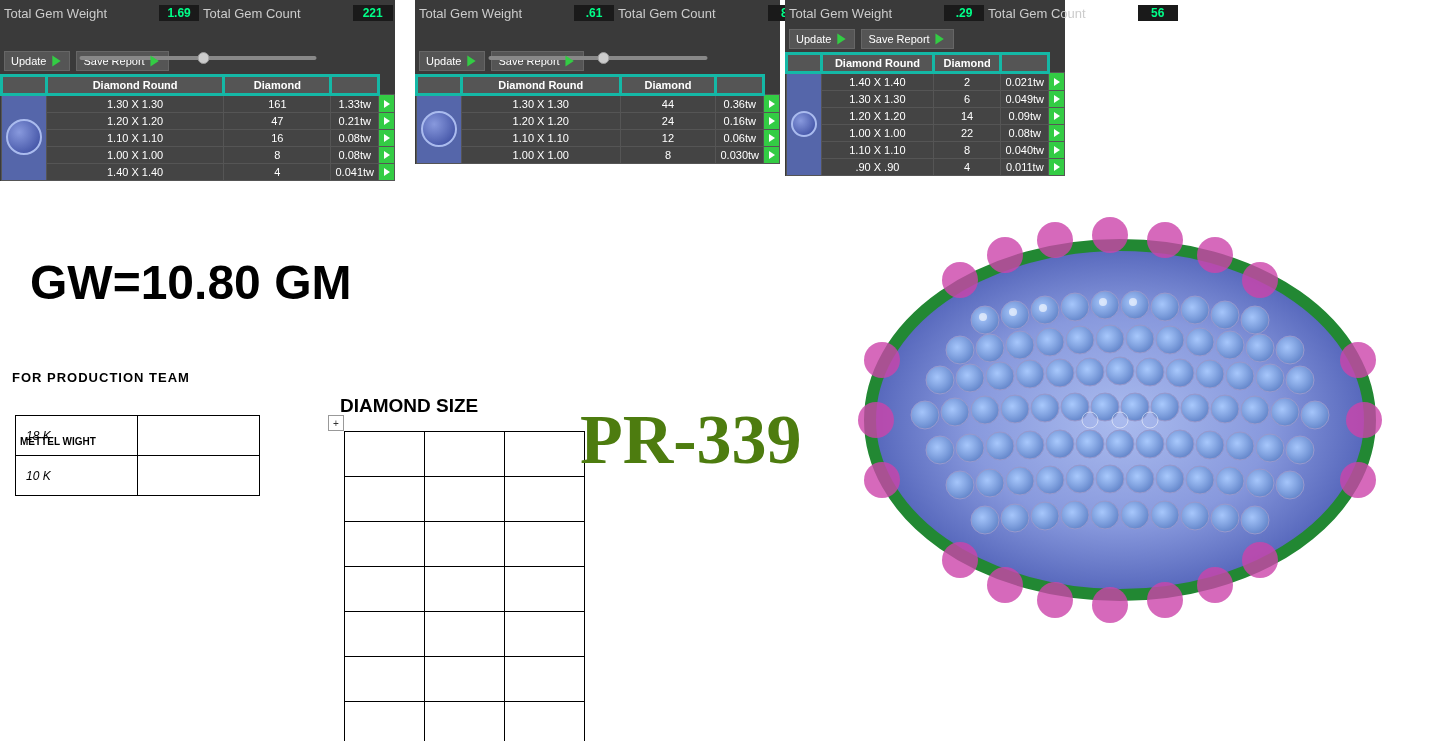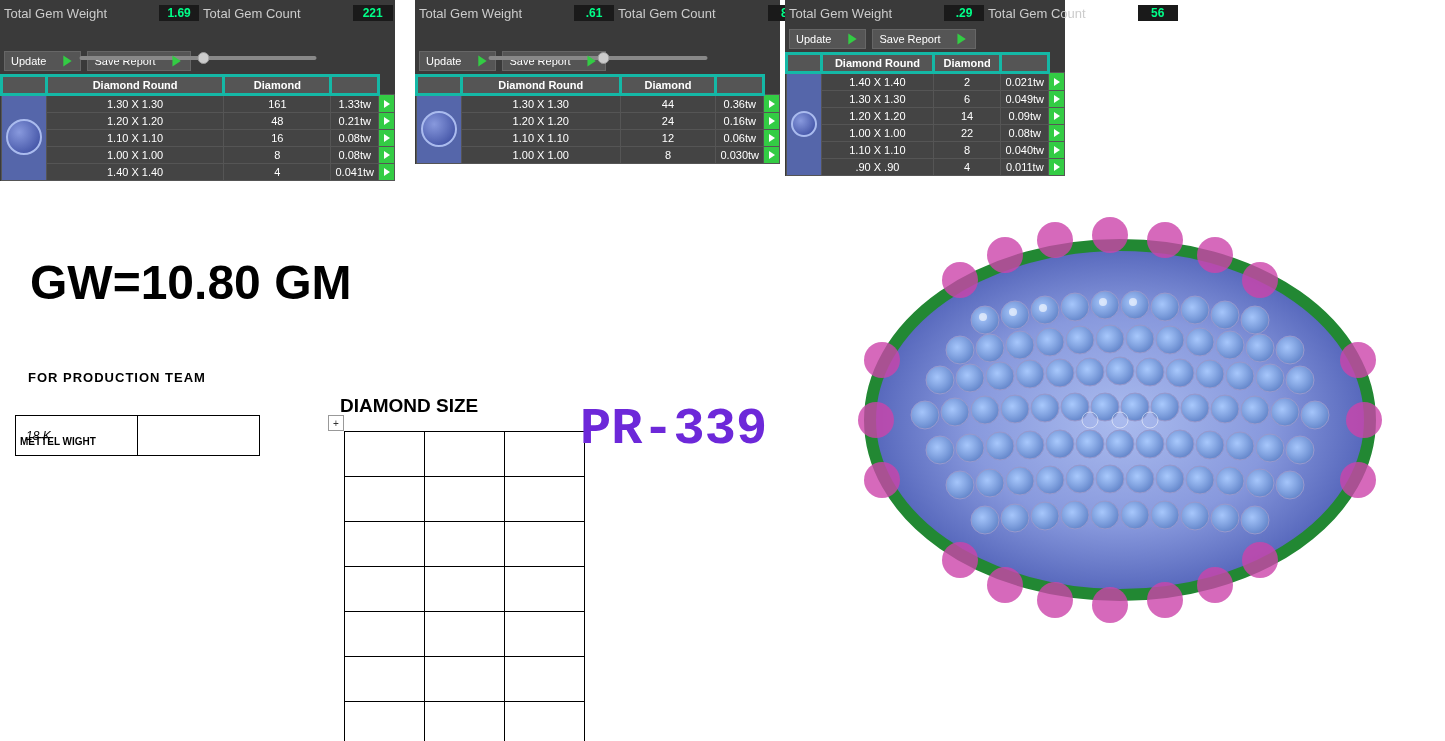--- a/index.html
+++ b/index.html
@@ -50,21 +50,21 @@
       display: flex;
       align-items: center;
       padding: 3px 4px;
       gap: 6px;
       background: #3a3a3a;
     }
 
     .btn-update, .btn-save {
       display: flex;
       align-items: center;
-      gap: 14px;
+      gap: 3px;
       background: #555;
       border: 1px solid #666;
       color: #fff;
       font-size: 11px;
       padding: 2px 6px;
       cursor: pointer;
     }
 
     .btn-arrow {
       display: inline-block;
@@ -157,21 +157,21 @@
       left: 30px;
       font-size: 48px;
       font-weight: bold;
       color: #000000;
       font-family: Arial, sans-serif;
     }
 
     .production-label {
       position: absolute;
       top: 370px;
-      left: 28px;
+      left: 12px;
       font-size: 13px;
       font-weight: bold;
       color: #000;
       letter-spacing: 1px;
     }
 
     .mettel-label {
       position: absolute;
       top: 395px;
       left: 20px;
@@ -238,24 +238,24 @@
     .diamond-grid td {
       border: 1px solid #000;
       width: 80px;
       height: 45px;
     }
 
     .pr-label {
       position: absolute;
       top: 400px;
       left: 580px;
-      font-size: 52px;
+      font-size: 70px;
       font-weight: bold;
-      color: #6d28d9;
-      font-family: Liberation Mono, monospace;
+      color: #4d7c0f;
+      font-family: Liberation Serif, serif;
     }
 
     
     .gem-visual {
       position: absolute;
       top: 160px;
       left: 830px;
       width: 580px;
       height: 520px;
     }
@@ -323,21 +323,21 @@
         <td class="avatar-cell" rowspan="5">
           <div class="avatar-icon"></div>
         </td>
         <td>1.30 X 1.30</td>
         <td>161</td>
         <td>1.33tw</td>
         <td class="td-green"><span class="td-arrow"></span></td>
       </tr>
         <tr>
         <td>1.20 X 1.20</td>
-        <td>48</td>
+        <td>47</td>
         <td>0.21tw</td>
         <td class="td-green"><span class="td-arrow"></span></td>
       </tr>
         <tr>
         <td>1.10 X 1.10</td>
         <td>16</td>
         <td>0.08tw</td>
         <td class="td-green"><span class="td-arrow"></span></td>
       </tr>
         <tr>
@@ -494,20 +494,24 @@
 <div class="production-label">FOR PRODUCTION TEAM</div>
 
 <div class="mettel-label">METTEL WIGHT</div>
 
 <table class="mettel-table">
   <tbody id="mettel-tbody">
   <tr>
       <td>18 K</td>
       <td></td>
     </tr>
+      <tr>
+      <td>10 K</td>
+      <td></td>
+    </tr>
     </tbody>
 </table>
 
 <div class="diamond-size-label">DIAMOND SIZE</div>
 
 <div class="grid-add-btn">+</div>
 
 <div class="diamond-grid-container">
   <table class="diamond-grid" style="margin-top:16px;">
     <tbody>

